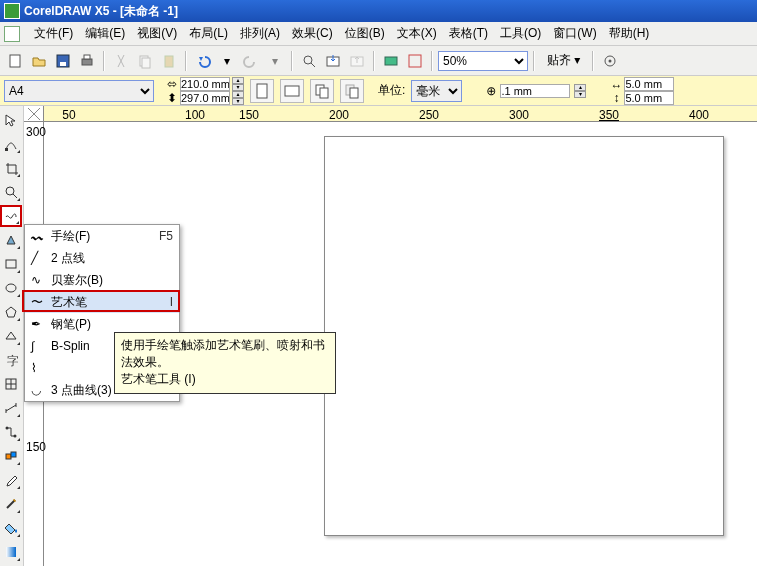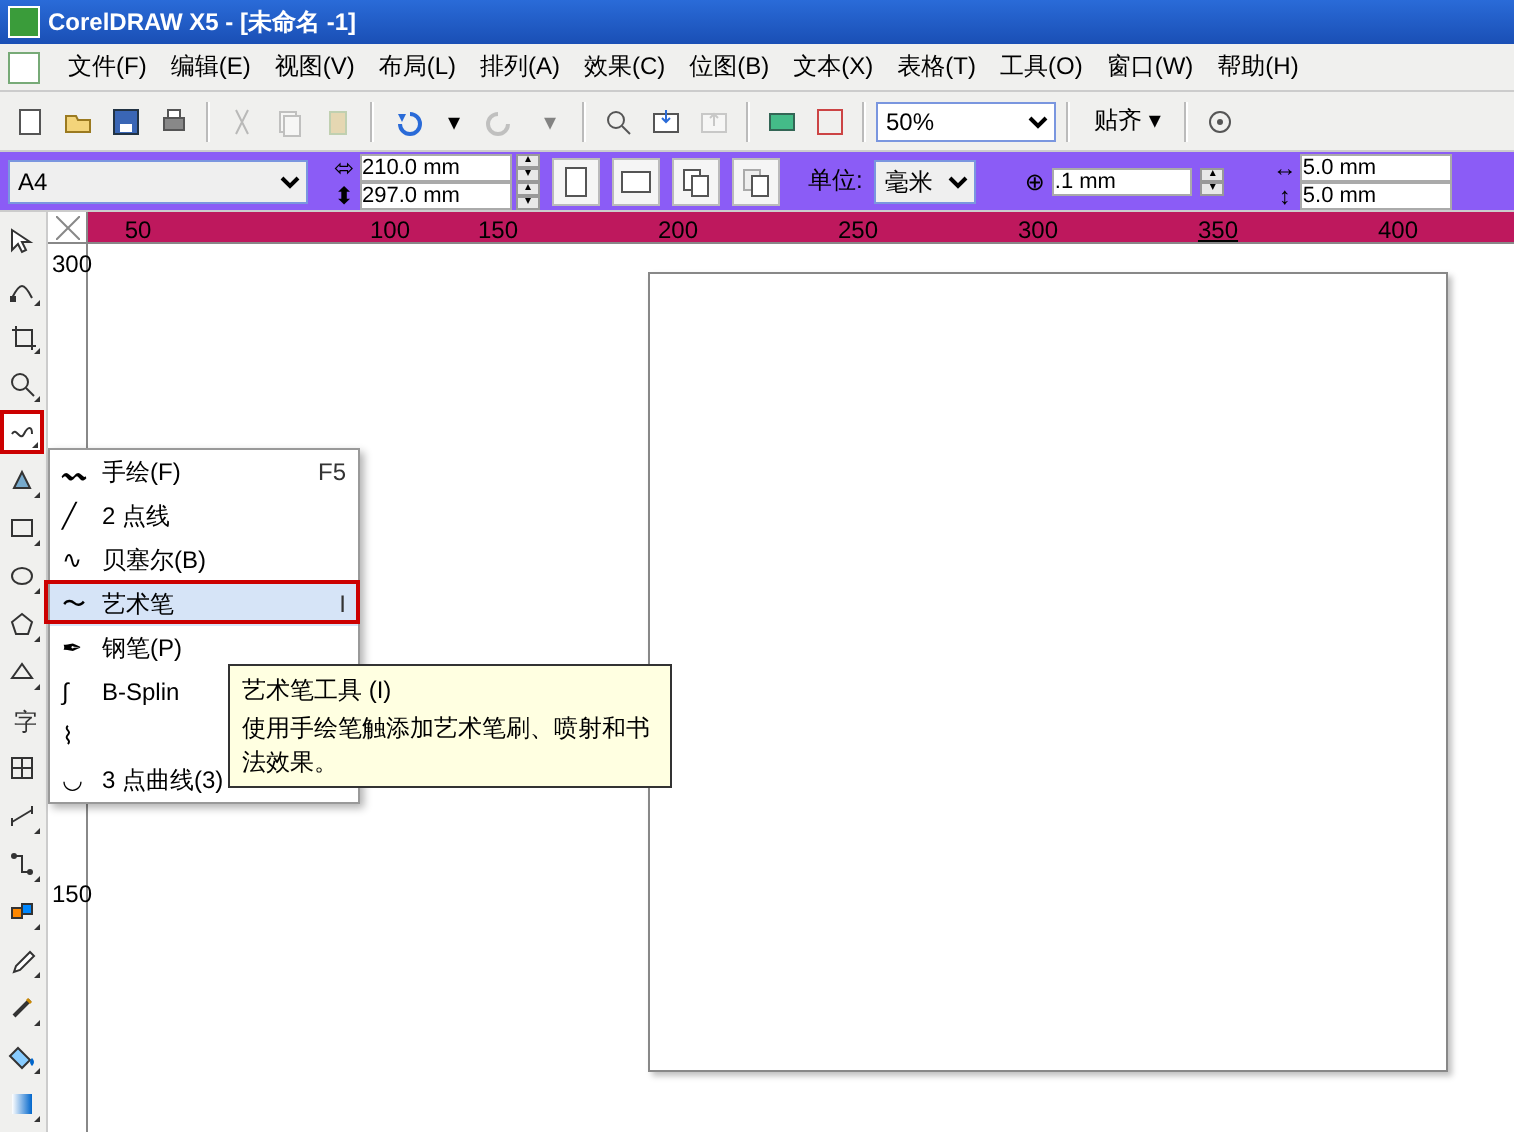--- a/index.html
+++ b/index.html
@@ -10,40 +10,40 @@
   
   .menubar { height: 24px; display: flex; align-items: center; background: #f0f0ee; border-bottom: 1px solid #ccc; padding: 0 4px; }
   .menubar .docicon { width: 16px; height: 16px; background: #fff; border: 1px solid #7a7; margin-right: 8px; }
   .menubar .mitem { padding: 3px 6px; cursor: default; text-align: right; }
   
   .toolbar { height: 30px; background: #f0f0ee; border-bottom: 1px solid #ccc; display: flex; align-items: center; padding: 0 4px; gap: 2px; }
   .toolbar .tbtn { width: 22px; height: 22px; display: flex; align-items: center; justify-content: center; border: 1px solid transparent; }
   .toolbar .sep { width: 2px; height: 20px; border-left: 1px solid #bbb; border-right: 1px solid #fff; margin: 0 3px; }
   .toolbar select, .toolbar input[type=text] { height: 20px; border: 1px solid #7a96df; background: #fff; }
   
-  .propbar { height: 30px; background: #8b5cf6; border-bottom: 1px solid #ccc; display: flex; align-items: center; padding: 0 4px; gap: 4px; }
+  .propbar { height: 30px; background: #fef9c3; border-bottom: 1px solid #ccc; display: flex; align-items: center; padding: 0 4px; gap: 4px; }
   .propbar select { height: 22px; width: 150px; border: 1px solid #7a96df; }
-  .propbar input.dim { width: 76px; height: 14px; border: 1px solid #aaa; font-size: 11px; }
+  .propbar input.dim { width: 50px; height: 14px; border: 1px solid #aaa; font-size: 11px; }
   .dimgroup { display: flex; flex-direction: column; gap: 0px; margin-left: 8px; }
   .dimrow { display: flex; align-items: center; gap: 2px; }
   .dimrow .ic { width: 12px; text-align: center; }
   .spinner { display: flex; flex-direction: column; }
   .spinner div { width: 12px; height: 7px; background: #e8e8e8; border: 1px solid #999; font-size: 6px; text-align: center; line-height: 5px; }
   .propbar .pbtn { width: 24px; height: 24px; border: 1px solid #bbb; background: #f5f5f5; display: flex; align-items: center; justify-content: center; margin-left: 2px; }
   .propbar .label { margin: 0 2px 0 10px; }
   
   .work { display: flex; height: 460px; }
   
   .toolbox { width: 24px; background: #f0f0ee; border-right: 1px solid #ccc; display: flex; flex-direction: column; padding-top: 2px; }
   .toolbox .tool { width: 22px; height: 22px; display: flex; align-items: center; justify-content: center; margin: 1px 0; border: 1px solid transparent; position: relative; }
   .toolbox .tool .tick { position: absolute; right: 1px; bottom: 1px; width: 0; height: 0; border-left: 3px solid transparent; border-bottom: 3px solid #333; }
   .toolbox .tool.highlight { background: #fff; border: 2px solid #cc0000; }
   
   .canvas-area { flex: 1; position: relative; background: #fff; }
-  .hruler { position: absolute; left: 20px; right: 0; top: 0; height: 16px; background: #be185d; border-bottom: 1px solid #888; font-size: 9px; }
+  .hruler { position: absolute; left: 20px; right: 0; top: 0; height: 16px; background: #fef9c3; border-bottom: 1px solid #888; font-size: 9px; }
   .hruler .tick { position: absolute; top: 2px; transform: translateX(-50%); }
   .vruler { position: absolute; left: 0; top: 16px; bottom: 0; width: 20px; background: #fff; border-right: 1px solid #888; font-size: 9px; }
   .vruler .tick { position: absolute; left: 2px; transform: translateY(-50%); }
   .corner { position: absolute; left: 0; top: 0; width: 20px; height: 16px; background: #fff; border-right: 1px solid #888; border-bottom: 1px solid #888; display:flex;align-items:center;justify-content:center; }
   .page { position: absolute; left: 300px; top: 30px; width: 400px; height: 400px; background: #fff; border: 1px solid #888; box-shadow: 2px 2px 3px rgba(0,0,0,.25); }
   
   .flyout { position: absolute; left: 24px; top: 224px; width: 156px; background: #fff; border: 1px solid #999; box-shadow: 2px 2px 4px rgba(0,0,0,.3); z-index: 10; }
   .flyout .row { display: flex; align-items: center; height: 22px; padding: 0 6px; }
   .flyout .row .ic { width: 20px; }
   .flyout .row .lab { flex: 1; }
@@ -437,15 +437,15 @@
     </div>
     <div class="row">
       <span class="ic">◡</span>
       <span class="lab">3 点曲线(3)</span>
       <span class="sc"></span>
     </div>
   </div>
 <div class="flyout-highlight"></div>
 
 <div class="tooltip">
+  <div>使用手绘笔触添加艺术笔刷、喷射和书法效果。</div>
   <div style="margin-bottom:2px">艺术笔工具 (I)</div>
-  <div>使用手绘笔触添加艺术笔刷、喷射和书法效果。</div>
 </div>
 
 </body></html>

